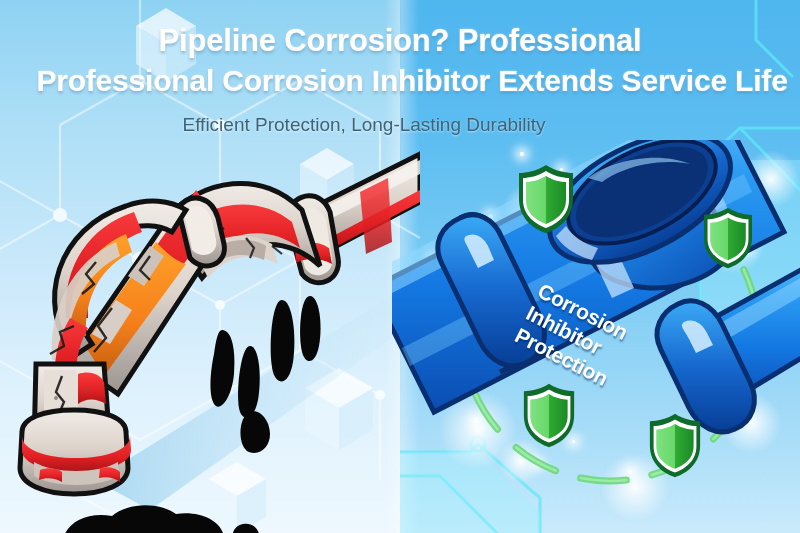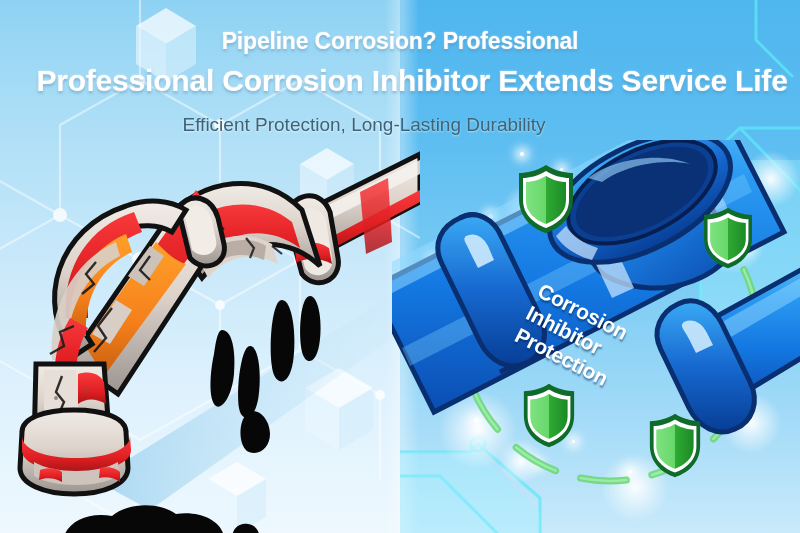--- a/index.html
+++ b/index.html
@@ -31,21 +31,21 @@
 
   
   .spark{ position:absolute; border-radius:50%; background:#ffffff;
      box-shadow:0 0 10px 5px rgba(255,255,255,.85); }
   .bigglow{ position:absolute; border-radius:50%;
      background:radial-gradient(circle,rgba(255,255,255,.95) 0%,rgba(255,255,255,.55) 28%,rgba(190,235,255,0) 70%); }
 
   
   .headline{
     position:absolute; left:0; top:20px; width:800px; text-align:center;
-    font-size:23px; font-weight:bold; color:#ffffff; letter-spacing:-0.2px;
+    font-size:31px; font-weight:bold; color:#ffffff; letter-spacing:-0.2px;
     text-shadow:0 2px 3px rgba(60,120,160,.45), 0 0 2px rgba(255,255,255,.7);
     line-height:42px; white-space:nowrap;
   }
   .headline2{ top:60px; font-size:30px;margin-left:12px; }
   .subtitle{
     position:absolute; left:0; top:114px; width:728px; text-align:center;
     font-size:19px; color:#3e6377; font-weight:400;
     text-shadow:0 1px 2px rgba(255,255,255,.55);
     white-space:nowrap;
   }

